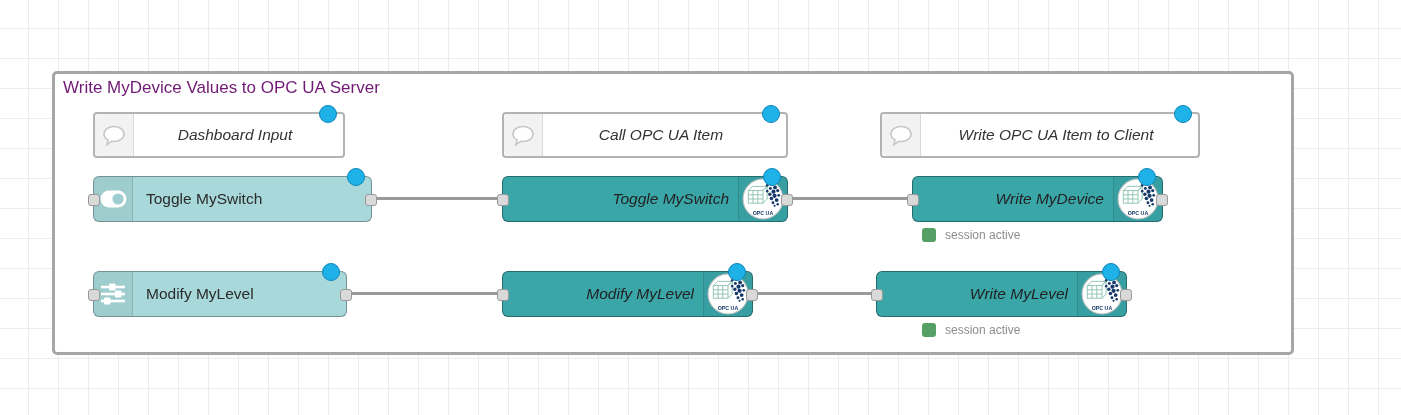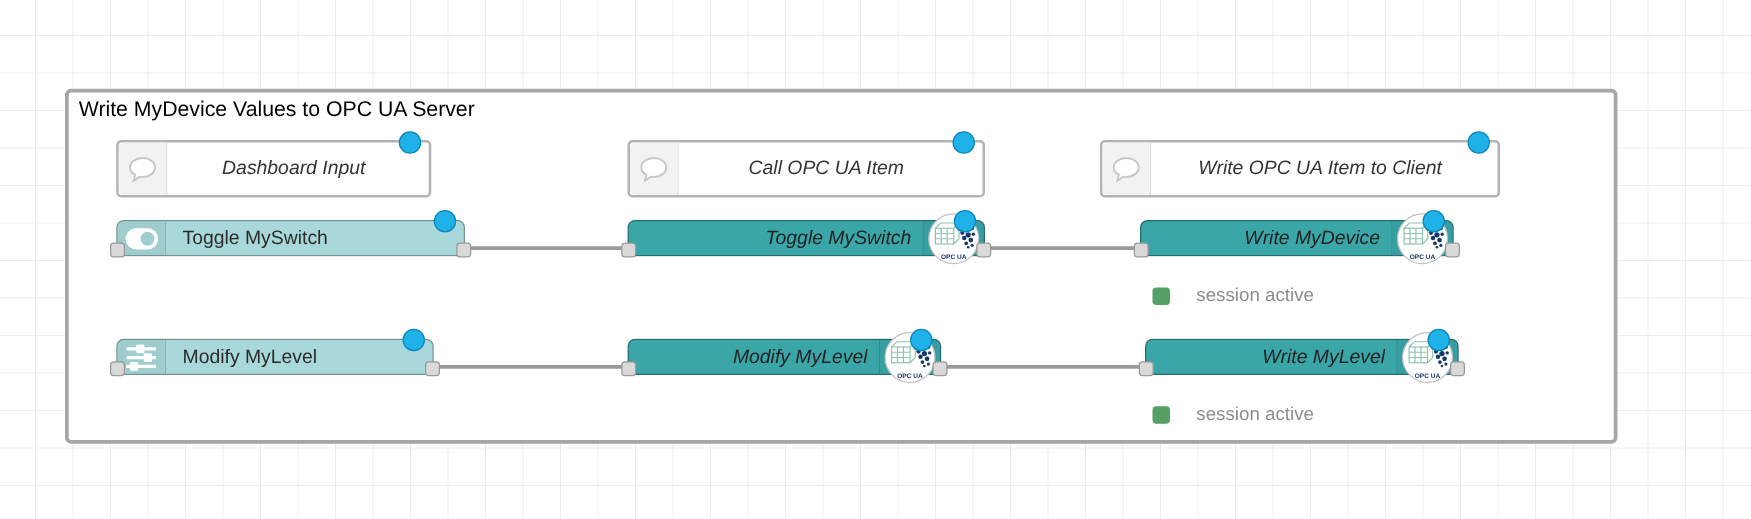--- a/index.html
+++ b/index.html
@@ -9,25 +9,25 @@
     background-image: linear-gradient(#ececec 1px, transparent 1px),
                       linear-gradient(90deg, #ececec 1px, transparent 1px);
     background-size:30px 30px; background-position:-2px -2px;
     font-family:"Liberation Sans", sans-serif;
   }
   .group {
     position:absolute; left:52px; top:71px; width:1242px; height:284px;
     background:#fff; border:3px solid #a6a6a6; border-radius:5px; box-sizing:border-box;
   }
   .group-title {
-    position:absolute; left:8px; top:4px; font-size:17px; color:#000000; white-space:nowrap;
+    position:absolute; left:8px; top:4px; font-size:17px; color:#701a75; white-space:nowrap;
   }
   .wire { position:absolute; height:3px; background:#999; border-radius:2px; }
   .node {
-    position:absolute; height:29px; border-radius:6px; box-sizing:border-box;
+    position:absolute; height:46px; border-radius:6px; box-sizing:border-box;
   }
   .node.light { background:#a8d8da; border:1px solid rgba(0,0,0,0.32); }
   .node.teal  { background:#3aa6a8; border:1px solid rgba(0,0,0,0.35); }
   .comment-node {
     position:absolute; height:46px; background:#fff; border:2px solid #b3b3b3;
     border-radius:4px; box-sizing:border-box;
   }
   .icon-area-left {
     position:absolute; left:0; top:0; bottom:0; width:38px;
     border-right:1px solid rgba(0,0,0,0.12); background:rgba(0,0,0,0.05);
@@ -59,22 +59,22 @@
     border:1.5px solid #999; border-radius:3px; box-sizing:border-box; top:17px;
   }
   .port.in  { left:-6px; }
   .port.out { right:-6px; }
   .changed-dot {
     position:absolute; top:-9px; right:6px; width:18px; height:18px;
     border-radius:50%; background:#1eb2e8; border:1.5px solid #0d86ba; box-sizing:border-box;
   }
   .badge { width:42px; height:42px; }
   .status {
-    position:absolute; display:flex; align-items:center; gap:21px;
-    font-size:15px; color:#8d8d8d; white-space:nowrap;
+    position:absolute; display:flex; align-items:center; gap:9px;
+    font-size:12px; color:#8d8d8d; white-space:nowrap;
   }
   .status-dot { width:14px; height:14px; border-radius:3px; background:#55a064; }
 </style>
 </head>
 <body>
 
 <div class="canvas">
 
   <div class="group">
     <div class="group-title">Write MyDevice Values to OPC UA Server</div>
@@ -252,21 +252,21 @@
         </g>
         <text x="20" y="35.5" text-anchor="middle" font-size="5" font-weight="bold" fill="#16386b" font-family="Liberation Sans, sans-serif">OPC UA</text>
       </svg>
     </div>
     <div class="node-label">Modify MyLevel</div>
     <div class="port in"></div>
     <div class="port out"></div>
     <div class="changed-dot"></div>
   </div>
 
-  <div class="node teal" style="left:916px; top:271px; width:251px;">
+  <div class="node teal" style="left:876px; top:271px; width:251px;">
     <div class="icon-area-right">
       <svg class="badge" viewBox="0 0 40 40">
         <circle cx="20" cy="20" r="19" fill="#fff" stroke="#c2c2c2" stroke-width="1"></circle>
         <g stroke="#8ec4ae" stroke-width="0.9" fill="none">
           <rect x="6" y="12" width="14" height="12"></rect>
           <path d="M6 12 l4 -4 h14 l-4 4 M20 12 l4 -4 M24 8 v12 l-4 4"></path>
           <path d="M6 16 h14 M6 20 h14 M10.5 12 v12 M15 12 v12"></path>
         </g>
         <g fill="#16386b">
           <circle cx="24" cy="7" r="1.3"></circle>

